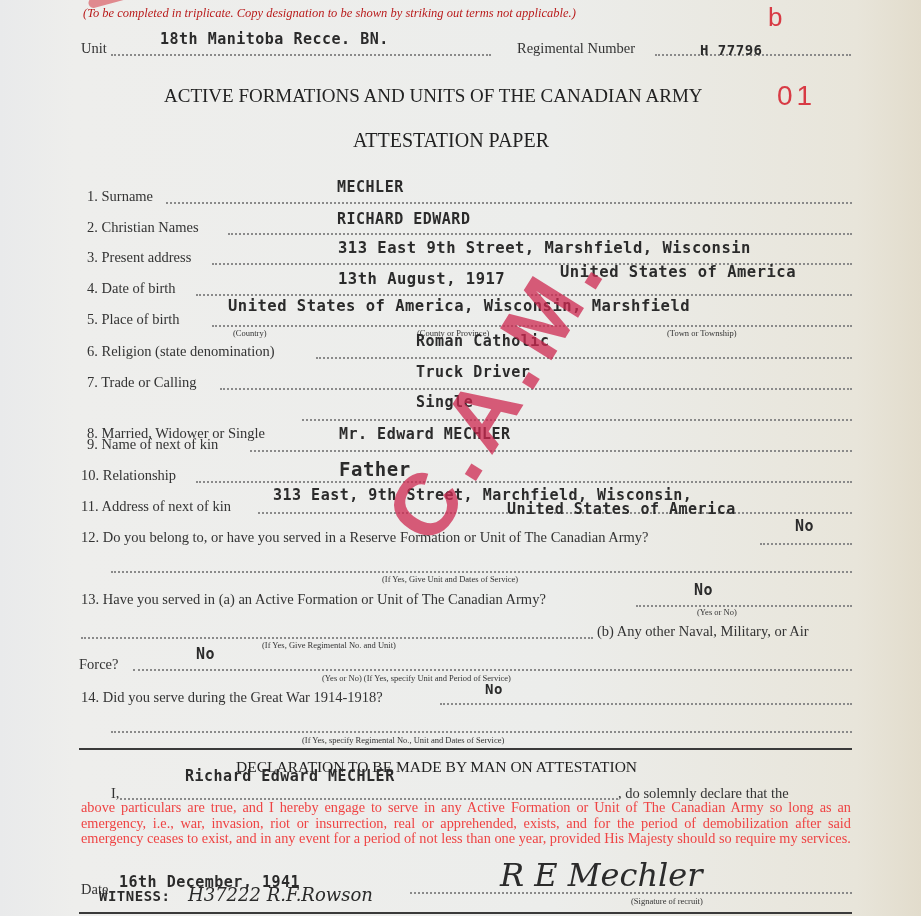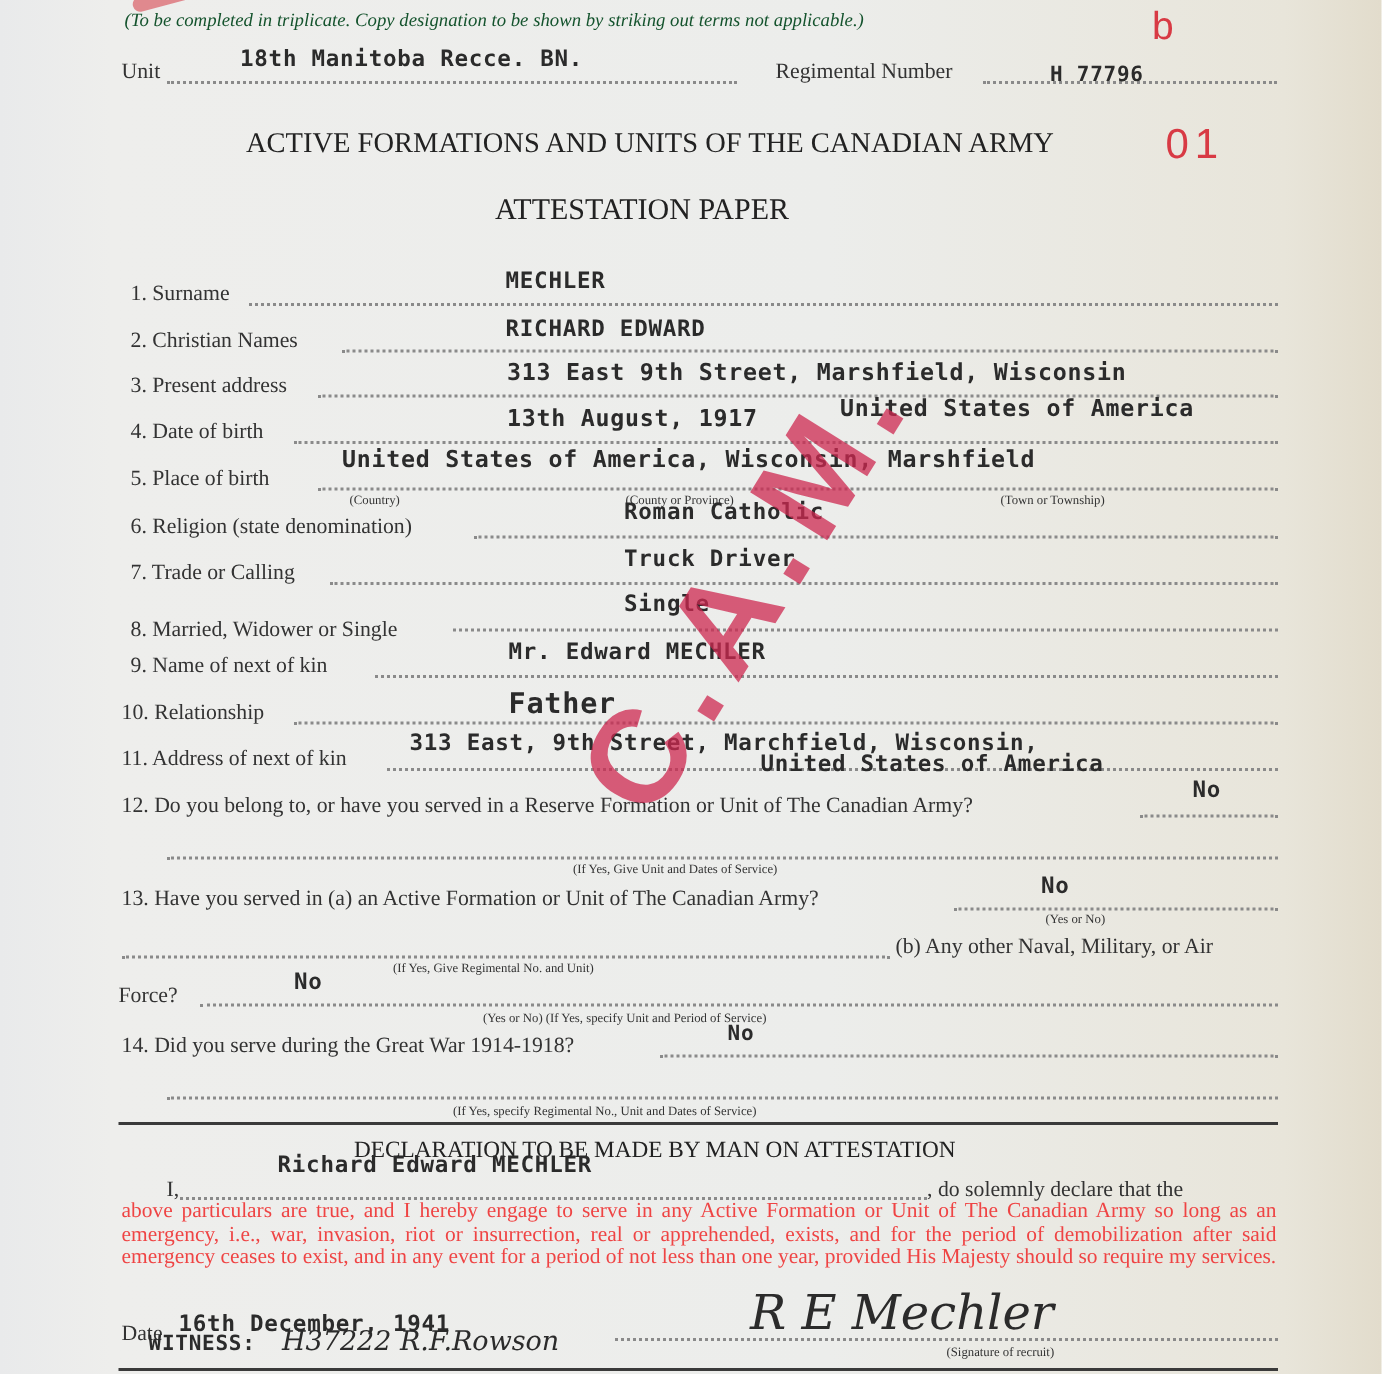--- a/index.html
+++ b/index.html
@@ -17,34 +17,34 @@
   .dots { position:absolute; border-bottom:2px dotted #8a8a8a; height:0; }
   .rule { position:absolute; height:2px; background:#3a3a3a; }
   .red { color:#d83a44; font-family:"Liberation Sans","DejaVu Sans",sans-serif; }
   .stamp { position:absolute; color:rgba(205,40,80,0.75); font-family:"Liberation Sans","DejaVu Sans",sans-serif; font-weight:bold; }
   .sig { font-family:"DejaVu Serif","Liberation Serif",serif; font-style:italic; color:#2b2b2b; }
   .decl { font-size:14.3px; line-height:15.5px; text-align:justify; color:#ef4444; }
 </style>
 </head>
 <body>
 
-<div class="abs serif" style="left:83px;top:6px;font-size:12.5px;font-style:italic;color:#14532d;">(To be completed in triplicate.  Copy designation to be shown by striking out terms not applicable.)</div>
+<div class="abs serif" style="left:83px;top:6px;font-size:12.5px;font-style:italic;color:#b91c1c;">(To be completed in triplicate.  Copy designation to be shown by striking out terms not applicable.)</div>
 <div class="abs red" style="left:768px;top:2px;font-size:26px;">b</div>
 
 <div class="abs label" style="left:81px;top:40px;">Unit</div>
 <div class="dots" style="left:111px;top:54px;width:380px;"></div>
 <div class="abs type" style="left:160px;top:30px;font-size:15px;">18th Manitoba Recce. BN.</div>
 
 <div class="abs label" style="left:517px;top:40px;">Regimental Number</div>
 <div class="dots" style="left:655px;top:54px;width:196px;"></div>
 <div class="abs type" style="left:700px;top:42px;font-size:14px;">H 77796</div>
 
 <div class="abs serif" style="left:164px;top:85px;font-size:19px;color:#222;">ACTIVE FORMATIONS AND UNITS OF THE CANADIAN ARMY</div>
 <div class="abs red" style="left:777px;top:80px;font-size:28px;letter-spacing:4px;">01</div>
-<div class="abs serif" style="left:330px;top:129px;font-size:20px;color:#222;">ATTESTATION PAPER</div>
+<div class="abs serif" style="left:353px;top:129px;font-size:20px;color:#222;">ATTESTATION PAPER</div>
 
 <div class="abs label" style="left:87px;top:188px;">1. Surname</div>
 <div class="dots" style="left:166px;top:202px;width:686px;"></div>
 <div class="abs type" style="left:337px;top:178px;font-size:15px;">MECHLER</div>
 
 <div class="abs label" style="left:87px;top:219px;text-align:right;">2. Christian Names</div>
 <div class="dots" style="left:228px;top:233px;width:624px;"></div>
 <div class="abs type" style="left:337px;top:210px;font-size:15px;">RICHARD EDWARD</div>
 
 <div class="abs label" style="left:87px;top:249px;">3. Present address</div>
@@ -64,21 +64,21 @@
 <div class="abs small" style="left:634px;top:328px;margin-left:33px;">(Town or Township)</div>
 
 <div class="abs label" style="left:87px;top:343px;">6. Religion (state denomination)</div>
 <div class="dots" style="left:316px;top:357px;width:536px;"></div>
 <div class="abs type" style="left:416px;top:332px;font-size:15px;">Roman Catholic</div>
 
 <div class="abs label" style="left:87px;top:374px;">7. Trade or Calling</div>
 <div class="dots" style="left:220px;top:388px;width:632px;"></div>
 <div class="abs type" style="left:416px;top:363px;font-size:15px;">Truck Driver</div>
 
-<div class="abs label" style="left:87px;top:412px;">8. Married, Widower or Single</div>
+<div class="abs label" style="left:87px;top:425px;">8. Married, Widower or Single</div>
 <div class="dots" style="left:302px;top:419px;width:550px;"></div>
 <div class="abs type" style="left:416px;top:393px;font-size:15px;">Single</div>
 
 <div class="abs label" style="left:87px;top:436px;">9. Name of next of kin</div>
 <div class="dots" style="left:250px;top:450px;width:602px;"></div>
 <div class="abs type" style="left:339px;top:425px;font-size:15px;">Mr. Edward  MECHLER</div>
 
 <div class="abs label" style="left:81px;top:467px;">10. Relationship</div>
 <div class="dots" style="left:196px;top:481px;width:656px;"></div>
 <div class="abs type" style="left:339px;top:458px;font-size:19px;">Father</div>

